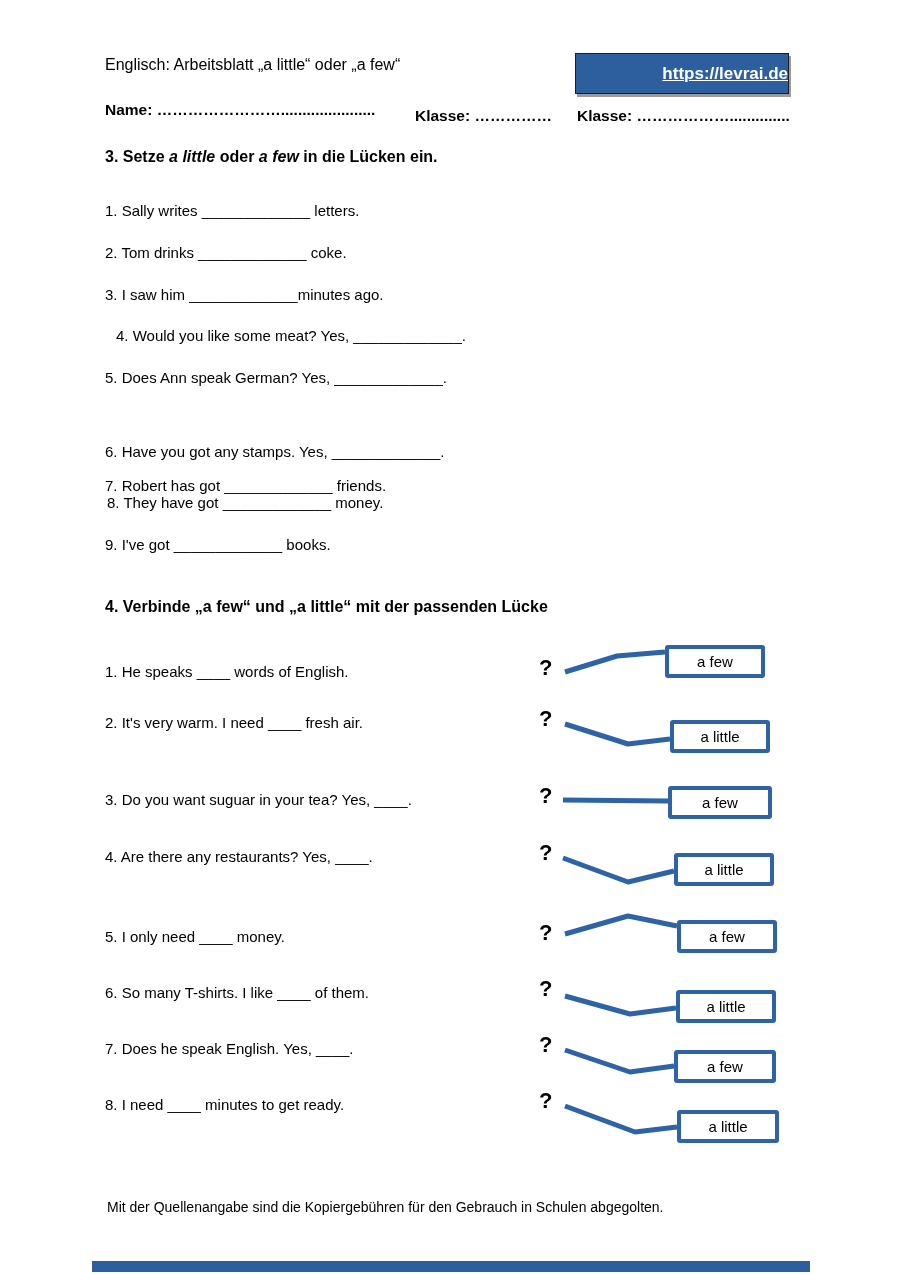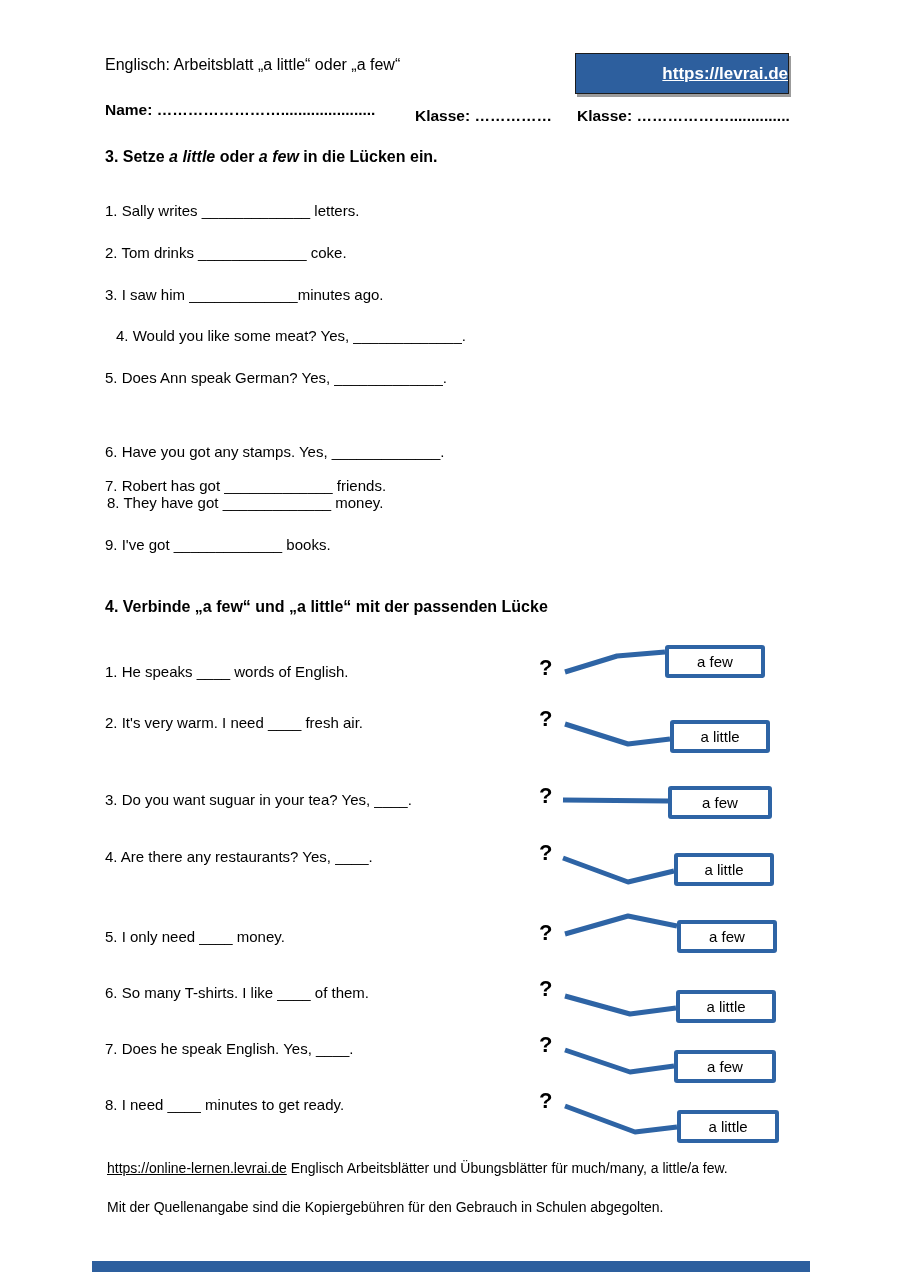--- a/index.html
+++ b/index.html
@@ -61,23 +61,20 @@
       <polyline points="565,672 617,656 665,652"></polyline>
       <polyline points="565,724 628,744 670,739"></polyline>
       <polyline points="563,800 668,801"></polyline>
       <polyline points="563,858 628,882 674,871"></polyline>
       <polyline points="565,934 628,916 677,926"></polyline>
       <polyline points="565,996 630,1014 676,1008"></polyline>
       <polyline points="565,1050 630,1072 674,1066"></polyline>
       <polyline points="565,1106 635,1132 677,1127"></polyline>
     </svg>
 
-  <div class="abs footer-text" style="left:107px;top:1160px;">
-    <a href="#">https://online-lernen.levrai.de</a><span> Englisch Arbeitsblätter und Übungsblätter für much/many, a little/a few.</span>
-  </div>
   <div class="abs footer-text" style="left:107px;top:1199px;">Mit der Quellenangabe sind die Kopiergebühren für den Gebrauch in Schulen abgegolten.</div>
 
   <div class="abs bottom-bar"></div>
 <div class="abs ex-item" style="left: 105px; top: 202px;">1. Sally writes _____________ letters.</div>
     <div class="abs ex-item" style="left: 105px; top: 243.75px;">2. Tom drinks _____________ coke.</div>
     <div class="abs ex-item" style="left: 105px; top: 285.5px;">3. I saw him _____________minutes ago.</div>
     <div class="abs ex-item" style="left: 105px; top: 327.25px; margin-left: 11px;">4. Would you like some meat? Yes, _____________.</div>
     <div class="abs ex-item" style="left: 105px; top: 369px;">5. Does Ann speak German? Yes, _____________.</div>
     <div class="abs ex-item" style="left: 105px; top: 410.75px; margin-top: 32px;">6. Have you got any stamps. Yes, _____________.</div>
     <div class="abs ex-item" style="left: 105px; top: 452.5px; margin-top: 24px;">7. Robert has got _____________ friends.</div>

